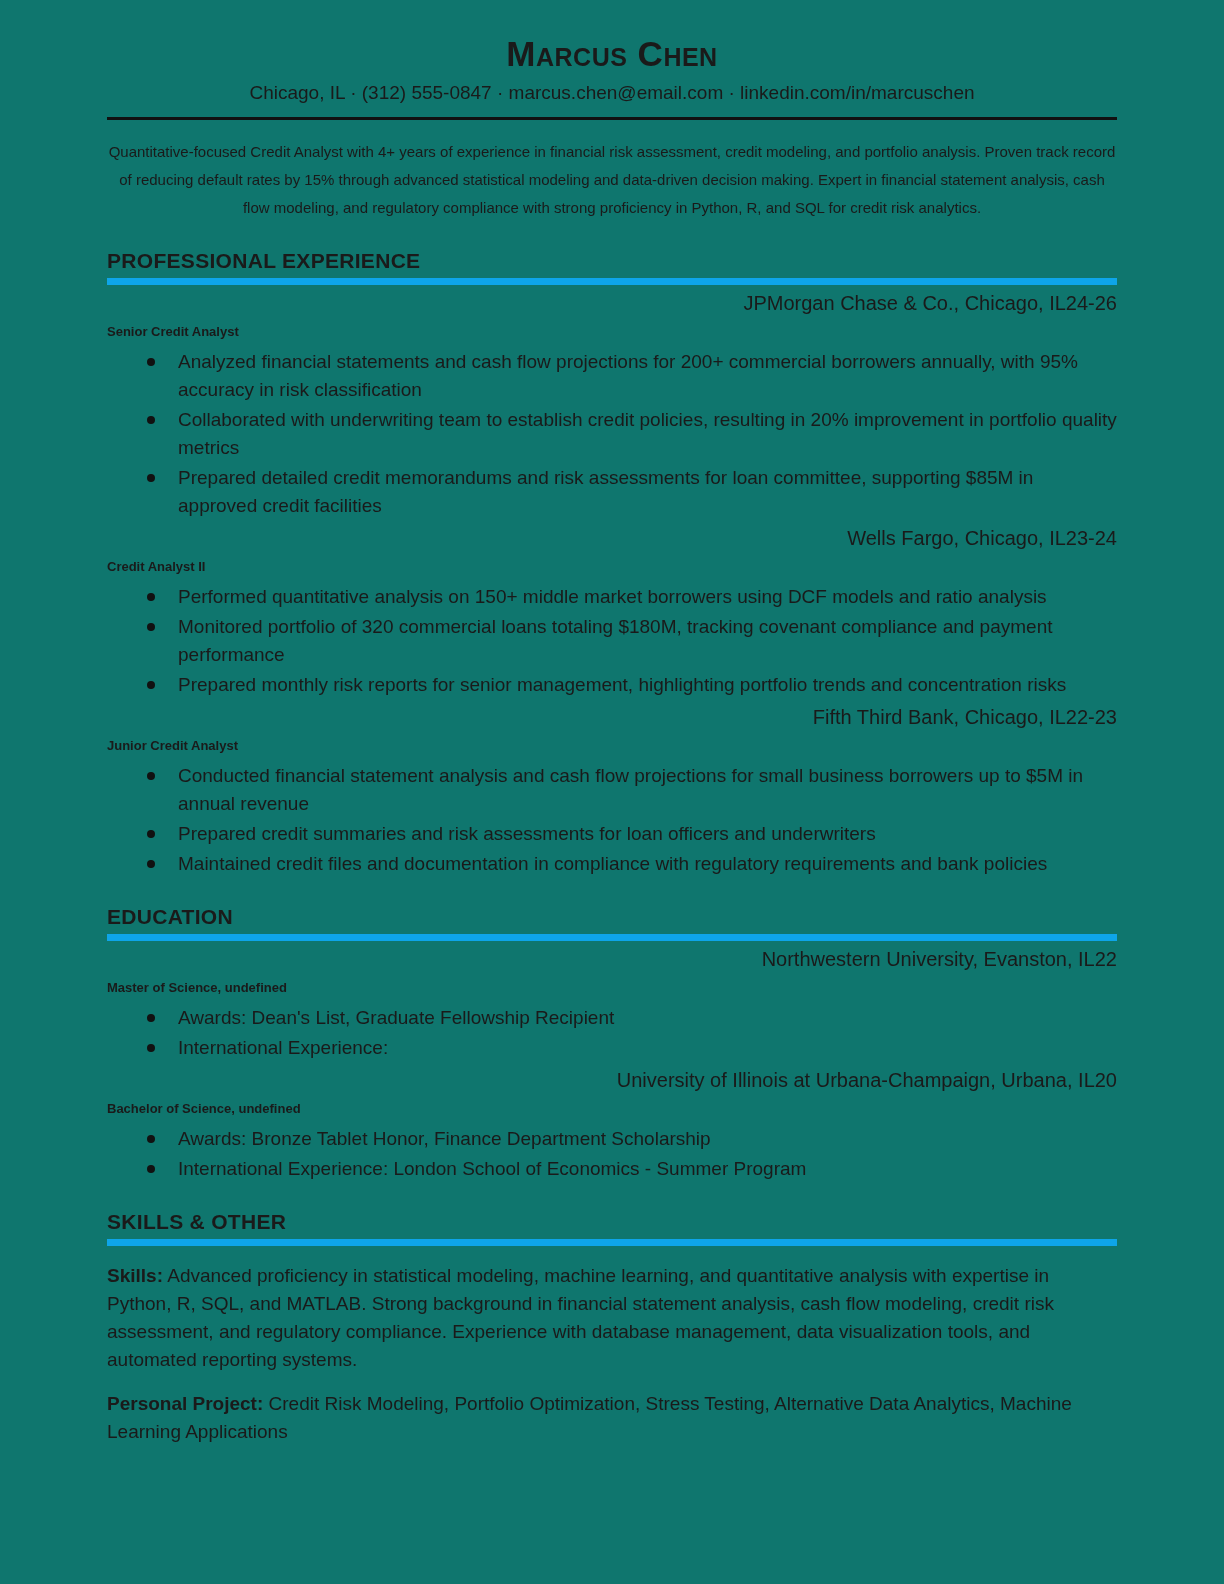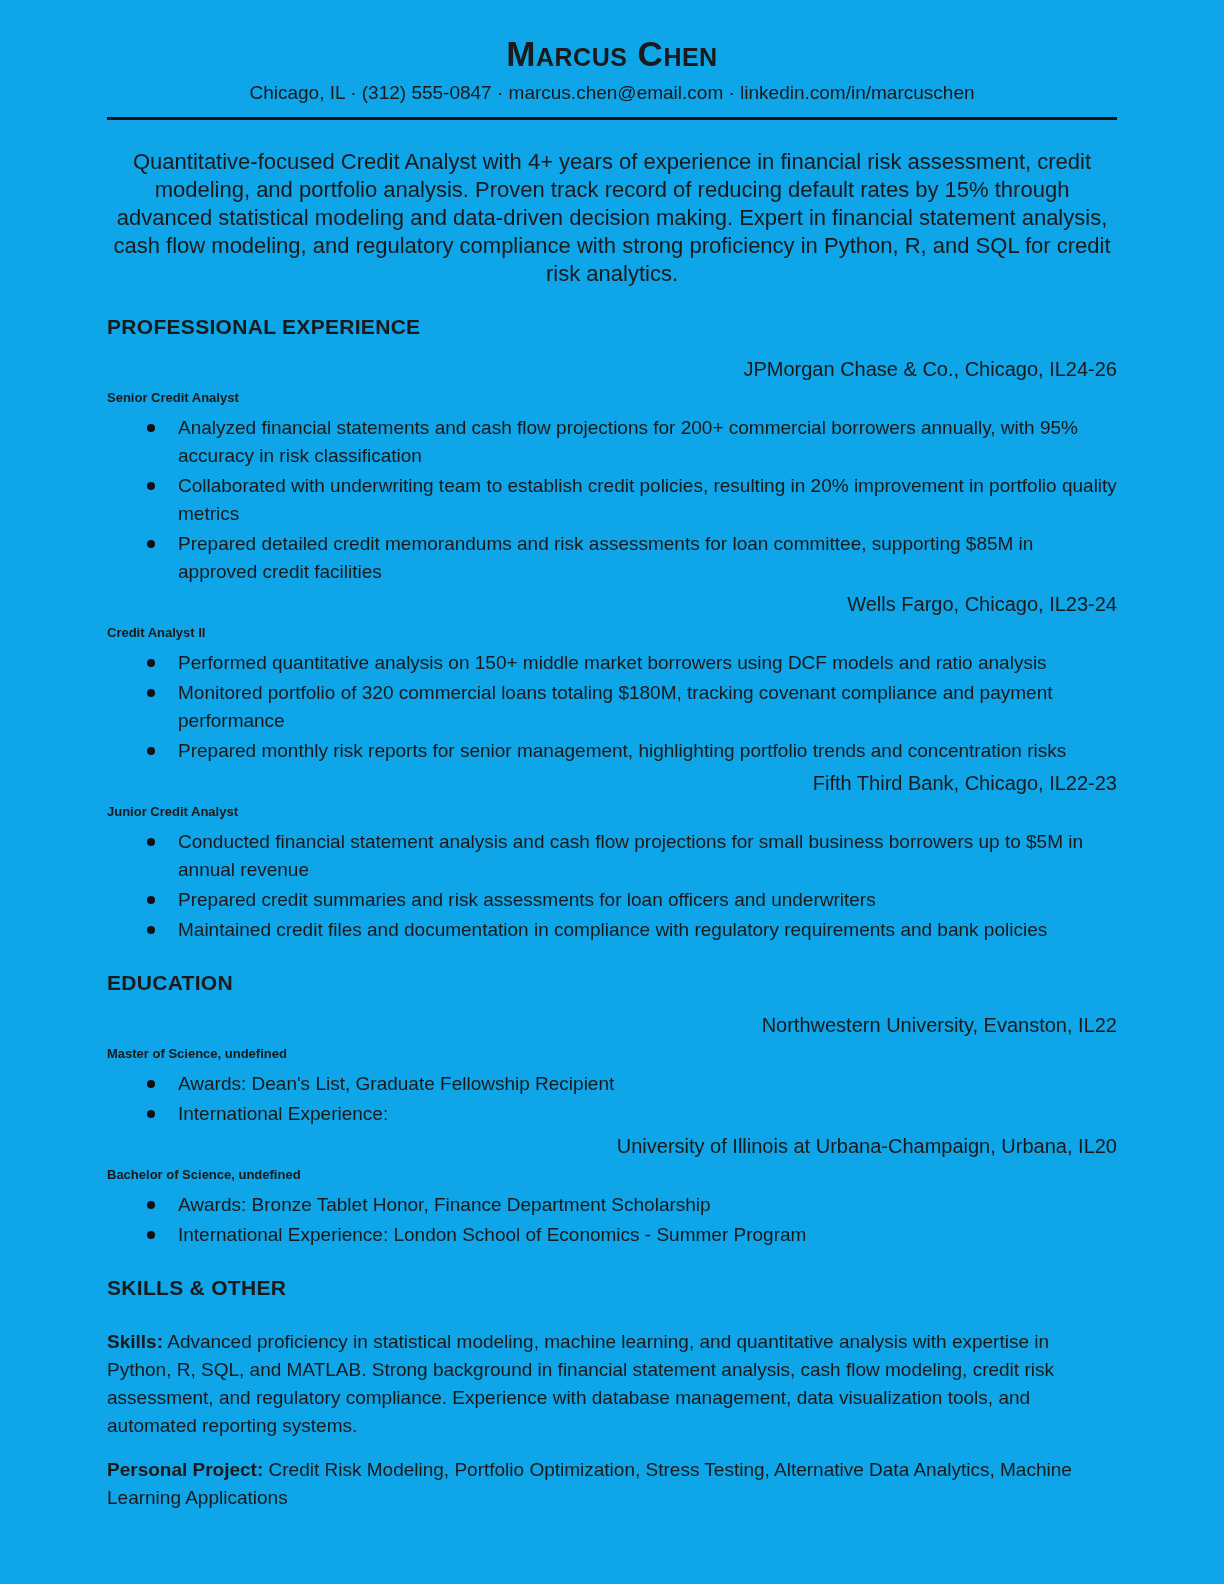--- a/index.html
+++ b/index.html
@@ -6,21 +6,21 @@
   html, body { background: #ffffff; }
   body {
     font-family: "Liberation Sans", sans-serif;
     color: #1a1a1a;
     -webkit-font-smoothing: antialiased;
   }
   .page {
     width: 1224px;
     height: 1584px;
     margin: 0 auto;
-    background: #0ea5e9;
+    background: #0f766e;
     padding: 34px 107px 0 107px;
     overflow: hidden;
   }
   
   .name {
     text-align: center;
     font-size: 35px;
     font-weight: 700;
     font-variant: small-caps;
     letter-spacing: 0.5px;
@@ -31,23 +31,23 @@
     font-size: 19px;
     margin-top: 8px;
     color: #1a1a1a;
   }
   .header-rule {
     border-bottom: 3px solid #111111;
     margin-top: 13px;
   }
   
   .summary {
-    margin-top: 28px;
+    margin-top: 18px;
     text-align: center;
-    font-size: 22px;
+    font-size: 15px;
     line-height: 28px;
   }
   
   .section-title {
     margin-top: 27px;
     text-align: left;
     font-size: 21px;
     font-weight: 700;
     letter-spacing: 0.3px;
     border-bottom: 7px solid #0ea5e9;

